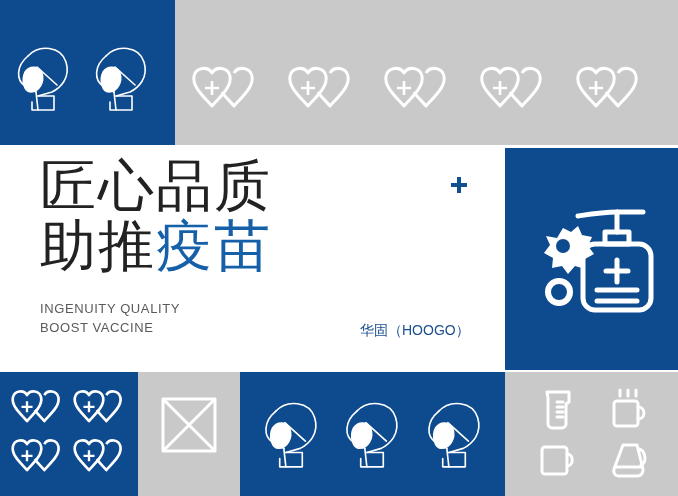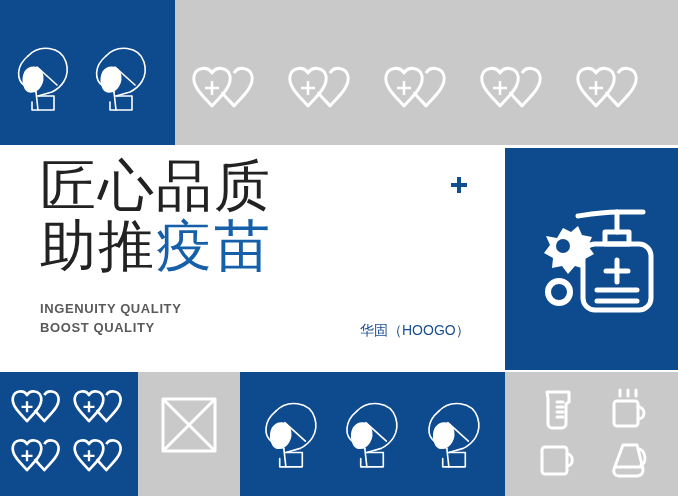--- a/index.html
+++ b/index.html
@@ -17,21 +17,21 @@
   .mask-pair{position:absolute;left:8px;top:38px;width:160px;height:80px;display:flex;gap:8px;align-items:center;}
   .hearts-row{position:absolute;left:190px;top:62px;width:480px;height:60px;display:flex;gap:24px;align-items:center;}
 
   
   .mid-white{position:absolute;left:0;top:148px;width:505px;height:222px;background:#ffffff;}
   .headline{position:absolute;left:40px;top:158px;line-height:1.0;}
   .h-line{font-size:56px;font-weight:300;color:#222222;letter-spacing:2px;white-space:nowrap;}
   .h-line2{margin-top:4px;}
   .h-accent{color:#1560a8;}
   .subtitle{position:absolute;left:40px;top:300px;font-size:13px;color:#5a5a5a;line-height:1.45;letter-spacing:.6px;}
-  .sub-line{white-space:nowrap;font-weight:bold;}
+  .sub-line{white-space:nowrap;}
   .brand{position:absolute;left:360px;top:322px;font-size:14px;color:#1a4f8f;white-space:nowrap;}
   .plus-accent{position:absolute;left:450px;top:176px;width:18px;height:18px;}
   .mid-blue{position:absolute;left:505px;top:148px;width:173px;height:222px;background:#0e4a8e;}
   .sanitizer{position:absolute;left:20px;top:50px;width:140px;height:125px;}
 
   
   .bot-blue-left{position:absolute;left:0;top:372px;width:138px;height:124px;background:#0e4a8e;}
   .bot-gray-tile{position:absolute;left:138px;top:372px;width:102px;height:124px;background:#c9c9c9;}
   .bot-blue-mid{position:absolute;left:240px;top:372px;width:265px;height:124px;background:#0e4a8e;}
   .bot-gray-right{position:absolute;left:505px;top:372px;width:173px;height:124px;background:#c9c9c9;}
@@ -132,21 +132,21 @@
 
   <div class="mid-white"></div>
 
   <div class="headline">
     <div class="h-line">匠心品质</div>
     <div class="h-line h-line2"><span>助推</span><span class="h-accent">疫苗</span></div>
   </div>
 
   <div class="subtitle">
     <div class="sub-line">INGENUITY QUALITY</div>
-    <div class="sub-line">BOOST QUALITY</div>
+    <div class="sub-line">BOOST VACCINE</div>
   </div>
 
   <div class="brand">华固（HOOGO）</div>
 
   <span class="plus-accent">
     <svg width="18" height="18" viewBox="0 0 18 18">
       <path d="M7 1 L11 1 L11 7 L17 7 L17 11 L11 11 L11 17 L7 17 L7 11 L1 11 L1 7 L7 7 Z" fill="#10508f"></path>
     </svg>
   </span>
 

